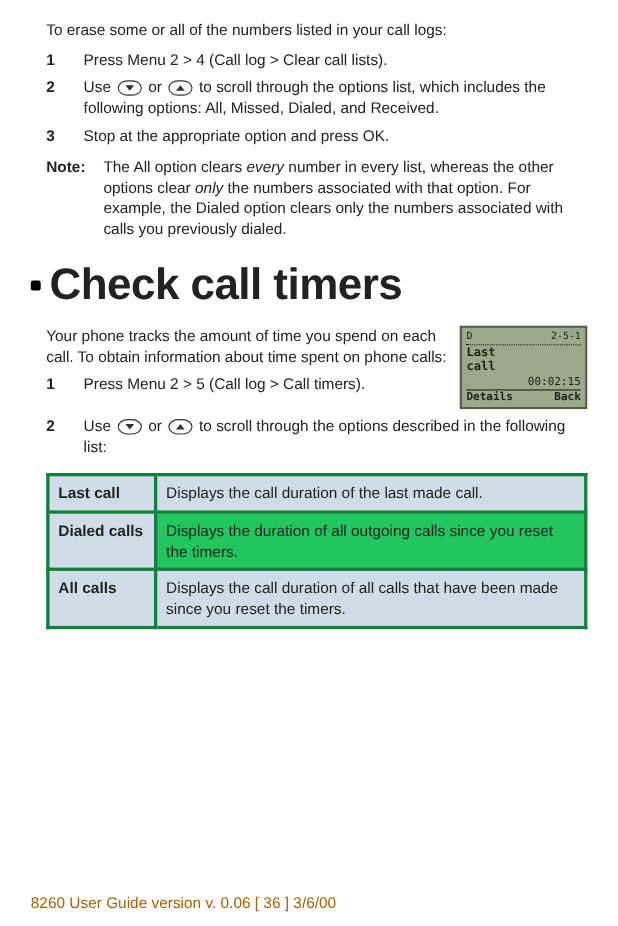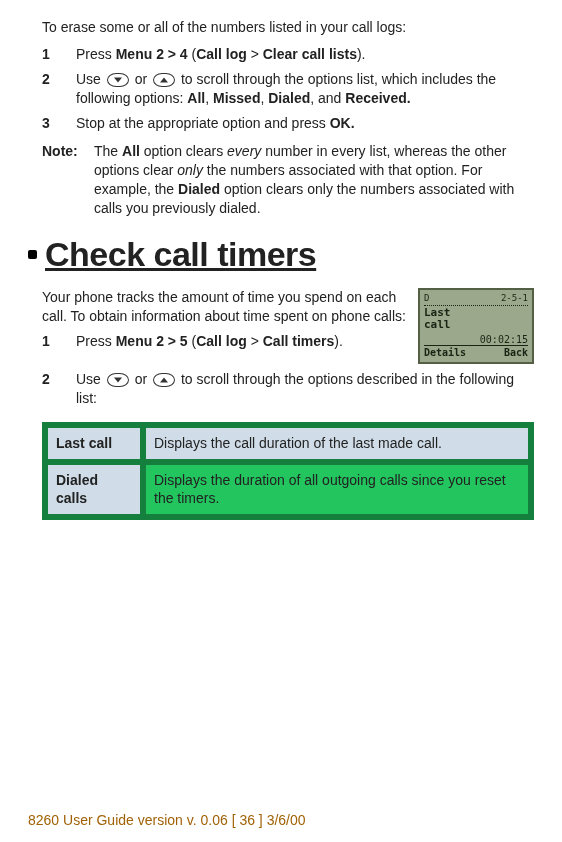--- a/index.html
+++ b/index.html
@@ -19,21 +19,21 @@
     .step {
       display: flex;
       margin-bottom: 6px;
       gap: 16px;
     }
     .step-num {
       font-weight: bold;
       min-width: 18px;
     }
     .step-text { flex: 1; }
-    .bold { font-weight: bold; }
+    .bold { font-weight: normal; }
     .italic { font-style: italic; }
     .arrow-icon {
       display: inline-block;
       width: 22px;
       height: 14px;
       border: 1px solid #333;
       border-radius: 50% / 60%;
       position: relative;
       vertical-align: middle;
       margin: 0 2px;
@@ -76,24 +76,23 @@
       margin-bottom: 10px;
     }
     .bullet-dot {
       width: 9px;
       height: 9px;
       background: #000;
       border-radius: 2px;
       flex-shrink: 0;
     }
     .section-heading h1 {
-      font-size: 34px;
+      font-size: 40px;
       font-weight: bold;
       letter-spacing: -0.5px;
-      text-decoration: underline;
     }
     .section-body {
       margin-left: 14px;
     }
     .float-wrap {
       overflow: hidden;
       margin-bottom: 6px;
     }
     .phone-screen {
       float: right;
@@ -138,21 +137,21 @@
       right: 4px;
     }
     table.defs {
       width: 100%;
       border-collapse: collapse;
       border: 1px solid #5a84a0;
       margin-top: 14px;
       font-size: 14px;
     }
     table.defs td {
-      border: 6px solid #15803d;
+      border: 3px solid #15803d;
       padding: 6px 8px;
       vertical-align: top;
     }
     table.defs td.term {
       background: #d0dde8;
       font-weight: bold;
       width: 98px;
     }
     table.defs tr.shaded td.desc { background: #d0dde8; }
     table.defs tr.plain td.desc { background: #22c55e; }
@@ -237,17 +236,21 @@
   <table class="defs">
     <tbody id="defs-body">
         <tr class="shaded">
           <td class="term">Last call</td>
           <td class="desc">Displays the call duration of the last made call.</td>
         </tr>
         <tr class="plain">
           <td class="term">Dialed calls</td>
           <td class="desc">Displays the duration of all outgoing calls since you reset the timers.</td>
         </tr>
+        <tr class="shaded">
+          <td class="term">All calls</td>
+          <td class="desc">Displays the call duration of all calls that have been made since you reset the timers.</td>
+        </tr>
       </tbody>
   </table>
 </div>
 
 <div class="footer">8260 User Guide version v. 0.06 [ 36 ] 3/6/00</div>
 
 </body></html>

